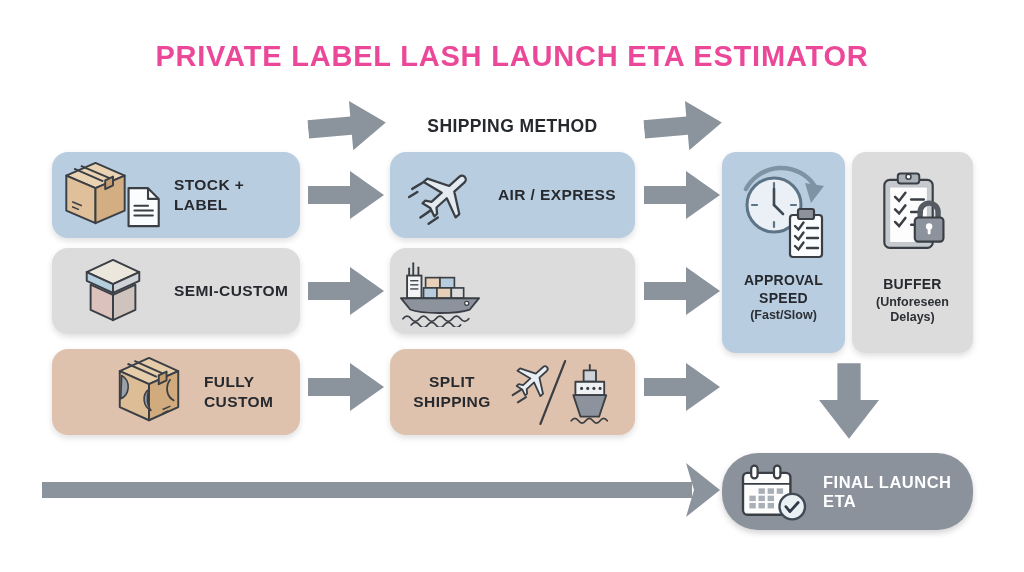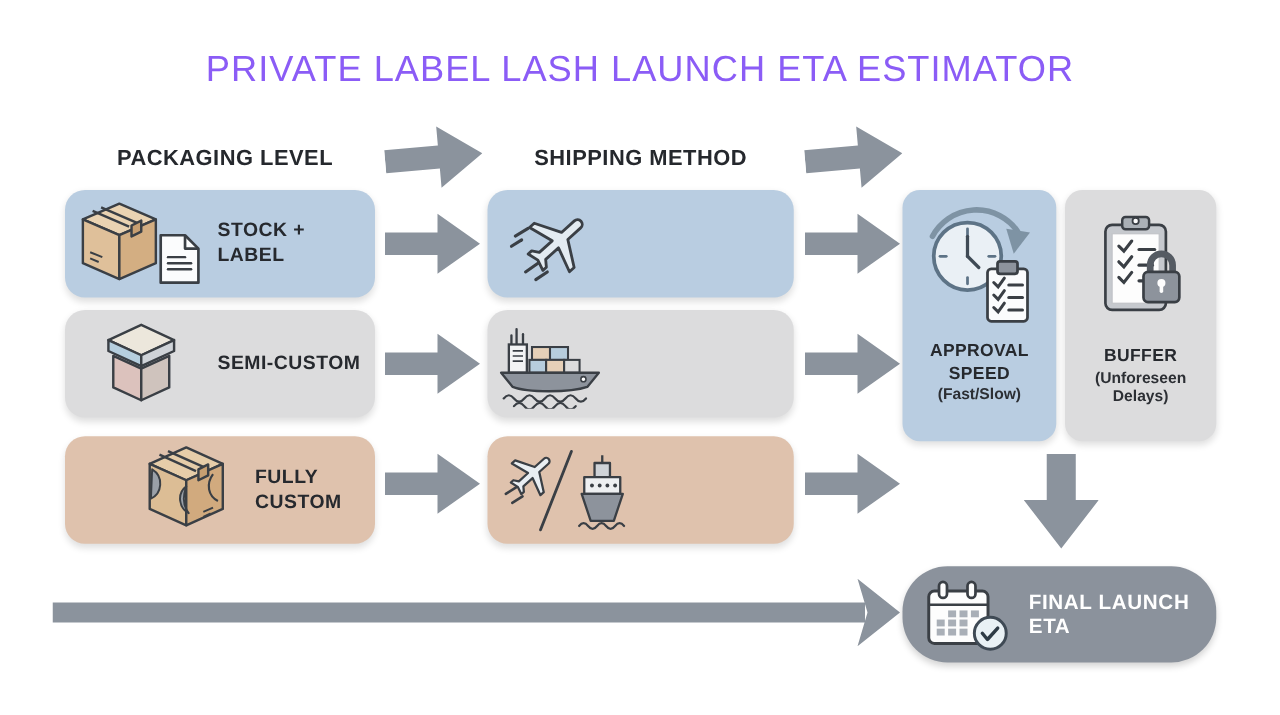--- a/index.html
+++ b/index.html
@@ -2,21 +2,21 @@
 <html><head>
 <meta charset="utf-8">
 <style>
   html,body{margin:0;padding:0;background:#ffffff;}
   .stage{
     position:relative;width:1024px;height:572px;background:#ffffff;
     font-family:"Liberation Sans",sans-serif;overflow:hidden;color:#26292e;
   }
   .title{
     position:absolute;left:0;top:40px;width:100%;text-align:center;
-    font-size:29px;font-weight:normal;letter-spacing:.8px;color:#8b5cf6;
+    font-size:29px;font-weight:bold;letter-spacing:.8px;color:#ec4899;
   }
   .col-header{
     position:absolute;top:116px;text-align:center;
     font-size:17.5px;font-weight:bold;letter-spacing:.4px;color:#25282d;
   }
   #hdr-packaging{left:42px;width:276px;}
   #hdr-shipping{left:390px;width:245px;}
   #hdr-multipliers{left:722px;width:251px;}
 
   .arrow{position:absolute;color:#8b939d;}
@@ -65,21 +65,20 @@
   }
   .result .label{color:#ffffff;font-size:16.5px;font-weight:bold;letter-spacing:.5px;margin-left:12px;}
 </style>
 </head>
 <body>
 
 <div class="stage">
 
   <div class="title">PRIVATE LABEL LASH LAUNCH ETA ESTIMATOR</div>
 
-  <div class="col-header" id="hdr-packaging">PACKAGING LEVEL</div>
   <div class="col-header" id="hdr-shipping">SHIPPING METHOD</div>
 
   <span class="arrow hdr-arrow" style="left:308px;top:97px;">
     <svg width="78" height="58" viewBox="0 0 76 56">
         <polygon points="0,19 42,19 42,4 76,28 42,52 42,37 0,37" fill="currentColor"></polygon>
       </svg>
   </span>
   <span class="arrow hdr-arrow" style="left:644px;top:97px;">
     <svg width="78" height="58" viewBox="0 0 76 56">
         <polygon points="0,19 42,19 42,4 76,28 42,52 42,37 0,37" fill="currentColor"></polygon>
@@ -172,20 +171,21 @@
           <path d="M21.5,15.5 L13.5,11 V5.5 C13.5,4.67 12.83,4 12,4 C11.17,4 10.5,4.67 10.5,5.5 V11 L2.5,15.5 V17.5 L10.5,15 V20.5 L8.5,22 V23.5 L12,22.5 L15.5,23.5 V22 L13.5,20.5 V15 L21.5,17.5 Z" fill="#e3ebf1" stroke="#3a3f45" stroke-width="0.9" stroke-linejoin="round"></path>
         </g>
         <g stroke="#3a3f45" stroke-width="2.4" stroke-linecap="round">
           <line x1="9" y1="29" x2="19" y2="23"></line>
           <line x1="6" y1="37" x2="14" y2="32"></line>
           <line x1="17" y1="57" x2="27" y2="50"></line>
           <line x1="25" y1="63" x2="34" y2="57"></line>
         </g>
       </svg>
     </span>
+    <span class="label">AIR / EXPRESS</span>
   </div>
 
   <div class="card ship row2 bg-gray label-first">
     <span class="icon-slot">
       <svg width="92" height="72" viewBox="0 0 88 70">
         <g stroke="#3a3f45" stroke-width="1.8" fill="none" stroke-linecap="round">
           <line x1="18" y1="8" x2="18" y2="20"></line>
             <line x1="23" y1="12" x2="23" y2="20"></line>
             <line x1="14" y1="13" x2="14" y2="20"></line>
         </g>
@@ -204,20 +204,21 @@
         </g>
         <path d="M6,42 L82,42 L73,53 C60,57.5 26,57.5 15,53 Z" fill="#8d939c" stroke="#3a3f45" stroke-width="1.8" stroke-linejoin="round"></path>
         <circle cx="70" cy="47" r="2" fill="#fff" stroke="#3a3f45" stroke-width="1.2"></circle>
         <path d="M8,62 q4,-5 8,0 q4,5 8,0 q4,-5 8,0 q4,5 8,0 q4,-5 8,0 q4,5 8,0 q4,-5 8,0 q4,5 8,0" fill="none" stroke="#3a3f45" stroke-width="1.7" stroke-linecap="round"></path>
         <path d="M16,68 q4,-5 8,0 q4,5 8,0 q4,-5 8,0 q4,5 8,0 q4,-5 8,0 q4,5 8,0" fill="none" stroke="#3a3f45" stroke-width="1.7" stroke-linecap="round"></path>
       </svg>
     </span>
   </div>
 
   <div class="card ship row3 bg-tan label-first">
+    <span class="label">SPLIT SHIPPING</span>
     <span class="icon-slot">
       <svg width="118" height="72" viewBox="0 0 112 70">
         <g transform="translate(30,22) rotate(48) scale(1.75) translate(-12,-13.5)">
           <path d="M21.5,15.5 L13.5,11 V5.5 C13.5,4.67 12.83,4 12,4 C11.17,4 10.5,4.67 10.5,5.5 V11 L2.5,15.5 V17.5 L10.5,15 V20.5 L8.5,22 V23.5 L12,22.5 L15.5,23.5 V22 L13.5,20.5 V15 L21.5,17.5 Z" fill="#e9eef2" stroke="#3a3f45" stroke-width="1" stroke-linejoin="round"></path>
         </g>
         <g stroke="#3a3f45" stroke-width="2" stroke-linecap="round">
           <line x1="9" y1="38" x2="17" y2="33"></line>
           <line x1="14" y1="45" x2="22" y2="40"></line>
         </g>
         <line x1="60" y1="5" x2="36" y2="66" stroke="#3a3f45" stroke-width="2.2" stroke-linecap="round"></line>

